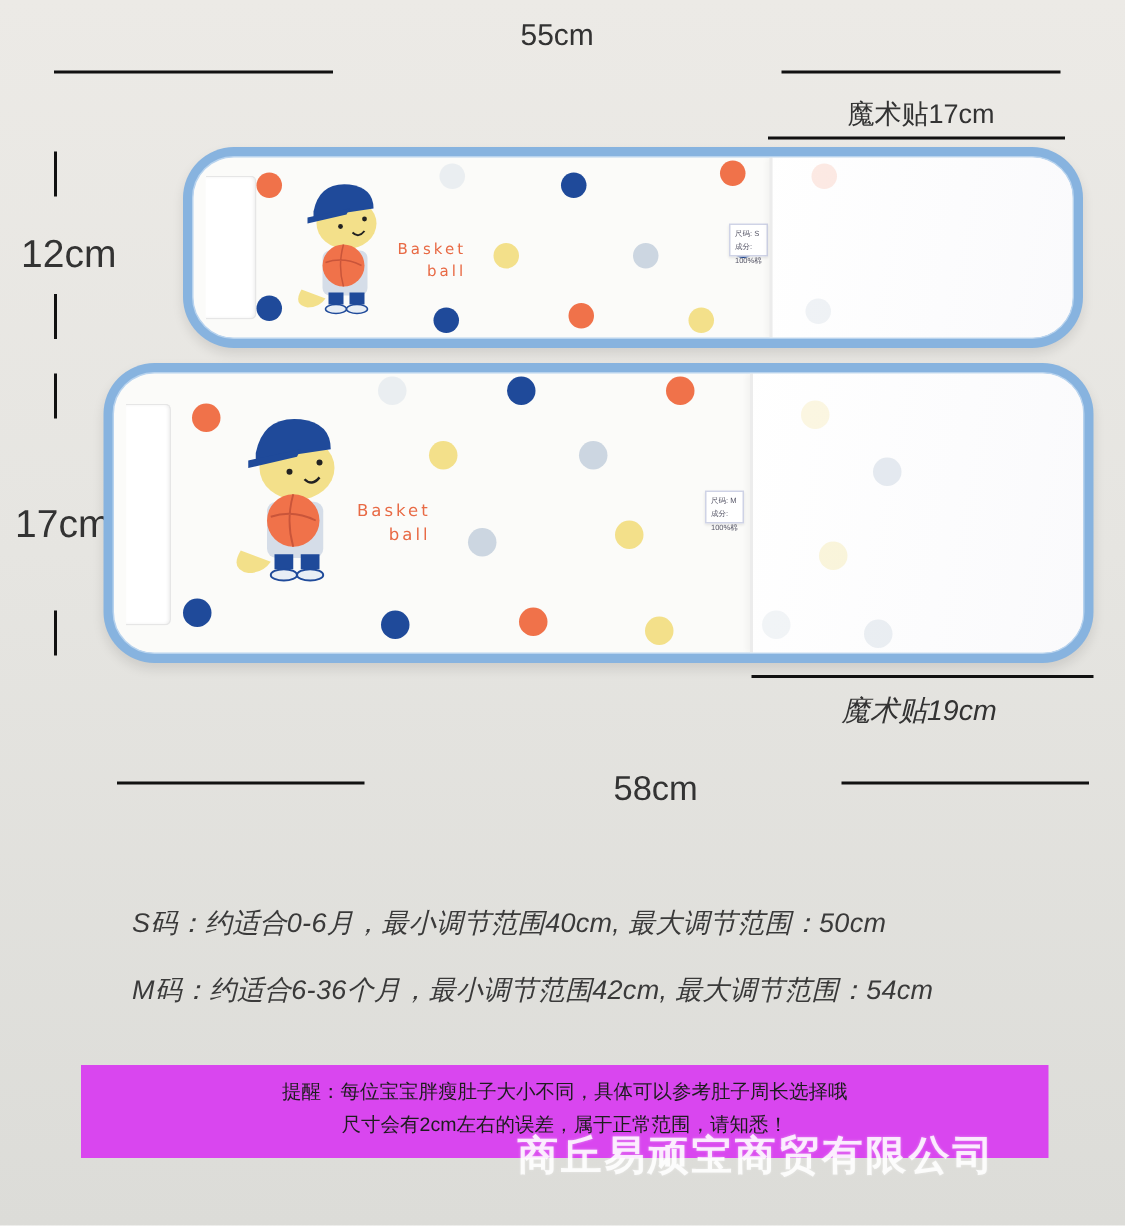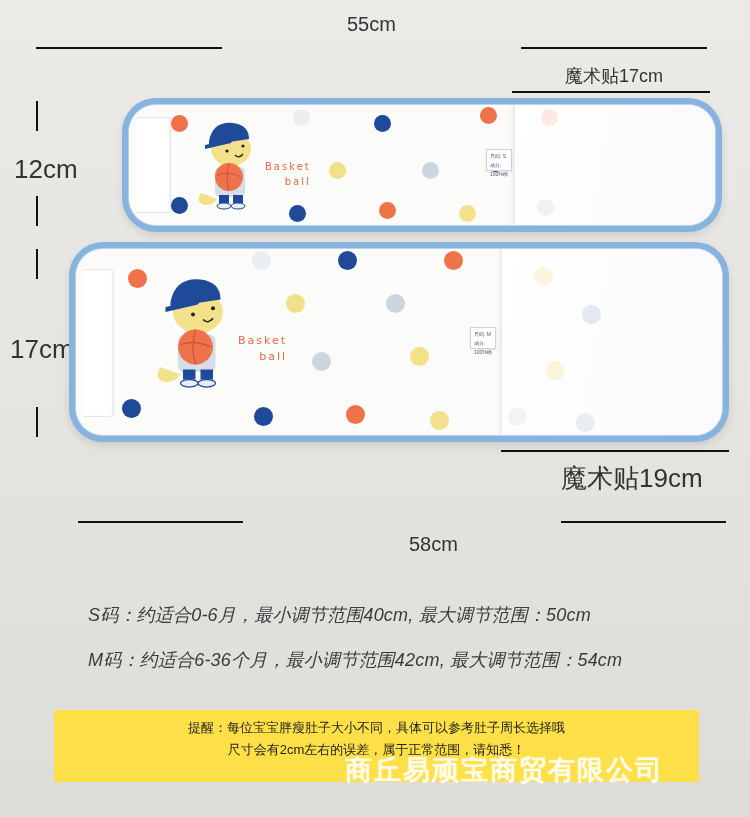--- a/index.html
+++ b/index.html
@@ -76,22 +76,22 @@
       position: absolute;
       font-size: 18px;
       color: #3a3a3a;
       white-space: nowrap;
       letter-spacing: 0.2px;
       font-style: italic;
     }
     .notice {
       position: absolute;
       left: 54px; top: 710px;
-      width: 645px; height: 72px;
-      background: #fde047;
+      width: 645px; height: 62px;
+      background: #d946ef;
       text-align: center;
       font-size: 13px;
       color: #1d1d1d;
       line-height: 22px;
       padding-top: 7px;
     }
     .watermark {
       position: absolute;
       left: 345px; top: 752px;
       font-size: 27px;
@@ -216,24 +216,24 @@
       <div class="dot yellow faint" style="left:32px; top:18px; width:19px; height:19px; opacity:0.25;"></div>
       <div class="dot grey faint" style="left:80px; top:56px; width:19px; height:19px; opacity:0.5;"></div>
       <div class="dot yellow faint" style="left:44px; top:112px; width:19px; height:19px; opacity:0.3;"></div>
       <div class="dot grey faint" style="left:74px; top:164px; width:19px; height:19px; opacity:0.4;"></div>
       <div class="dot grey faint" style="left:6px; top:158px; width:19px; height:19px; opacity:0.25;"></div>
     </div>
   </div>
 </div>
 
 <div class="hline" style="left:501px; top:450px; width:228px;"></div>
-<div class="dim-text small" style="left:561px; top:461px; font-size:26px;">魔术贴19cm</div>
+<div class="dim-text small" style="left:561px; top:461px; font-size:19px;font-style:italic;">魔术贴19cm</div>
 
 <div class="hline" style="left:78px; top:521px; width:165px;"></div>
-<div class="dim-text" style="left:409px; top:533px; font-size:20px;">58cm</div>
+<div class="dim-text" style="left:409px; top:512px; font-size:23px;">58cm</div>
 <div class="hline" style="left:561px; top:521px; width:165px;"></div>
 
 <div class="size-line" style="left:88px; top:603px;">S码：约适合0-6月，最小调节范围40cm, 最大调节范围：50cm</div>
 <div class="size-line" style="left:88px; top:648px;">M码：约适合6-36个月，最小调节范围42cm, 最大调节范围：54cm</div>
 
 <div class="notice">
   <div>提醒：每位宝宝胖瘦肚子大小不同，具体可以参考肚子周长选择哦</div>
   <div>尺寸会有2cm左右的误差，属于正常范围，请知悉！</div>
 </div>
 

